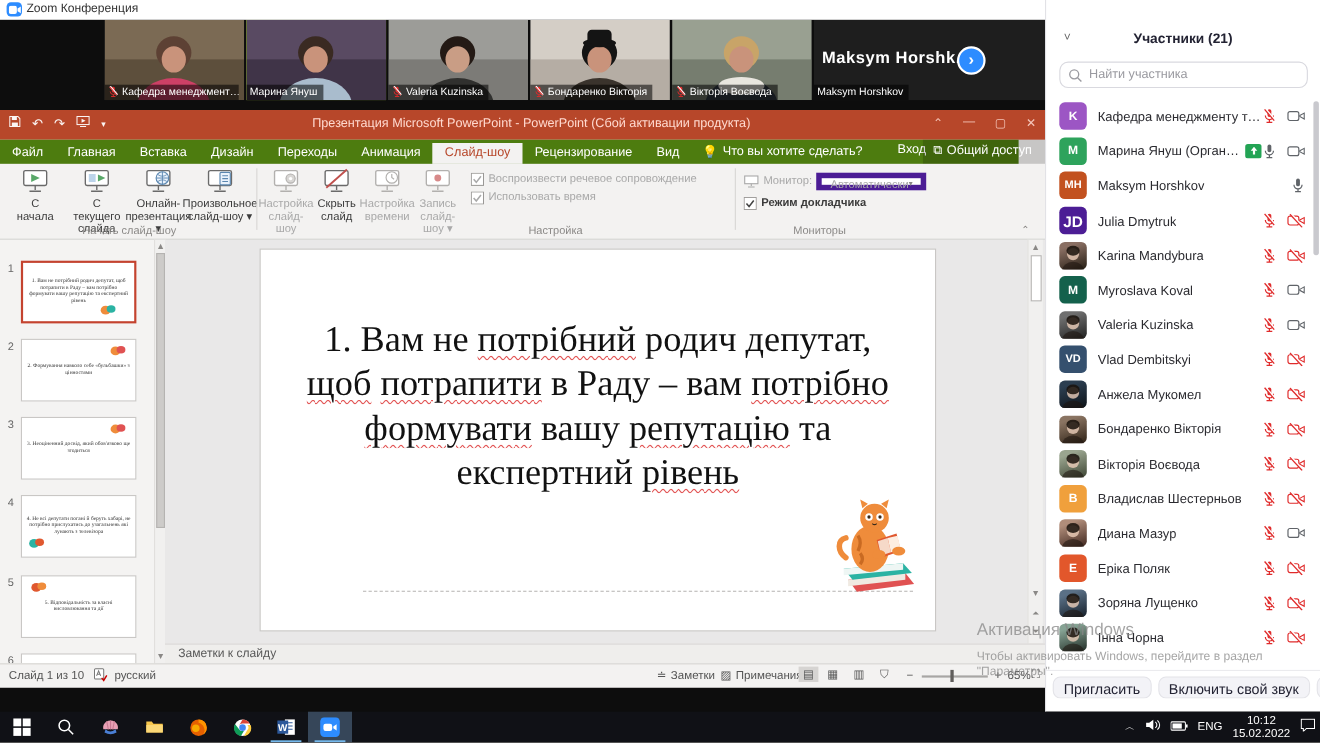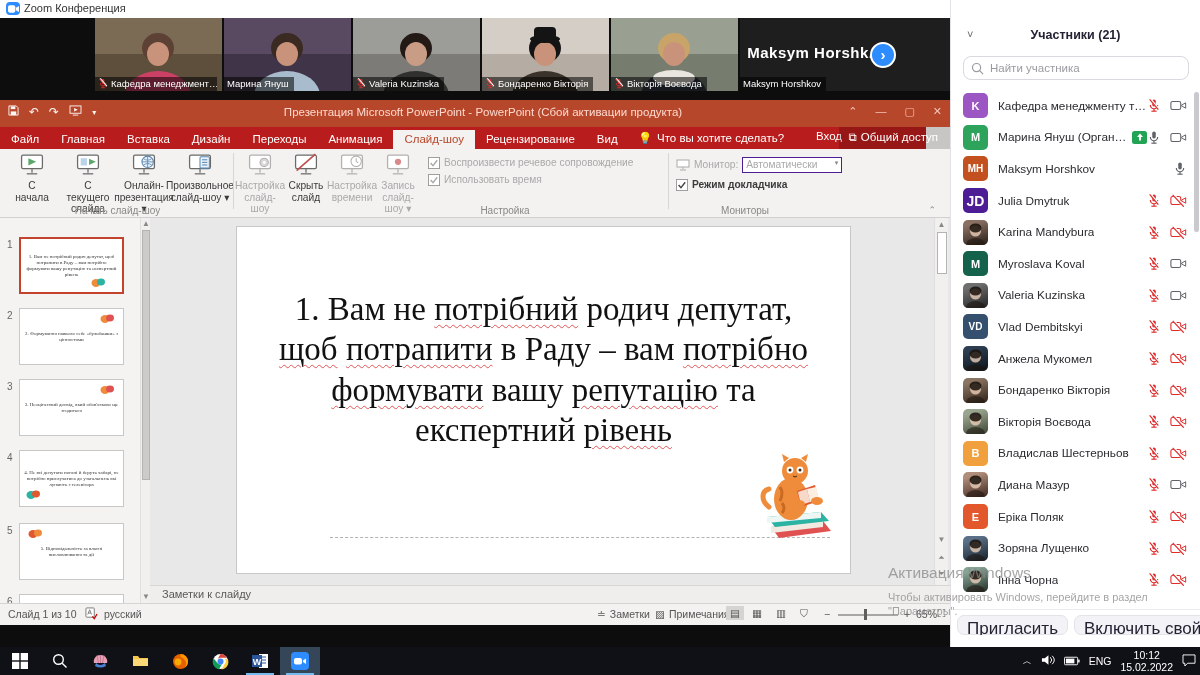--- a/index.html
+++ b/index.html
@@ -23,33 +23,33 @@
   .vlabel { position:absolute; left:0; bottom:0; max-width:96%; background:rgba(0,0,0,.55); color:#fff; font-size:9.5px; padding:1px 5px 2px 3px; white-space:nowrap; overflow:hidden; display:flex; align-items:center; gap:2px; }
   .vtile-last { flex:1 1 auto; background:#1e1e1e; }
   .vbig { position:absolute; left:0; top:26px; width:150px; text-align:center; color:#fff; font-weight:bold; font-size:15px; letter-spacing:.5px; }
 
   
   #ppt { left:0; top:100px; width:950px; height:525px; background:#F3F2F1; z-index:4; font-size:11px; color:#444; }
   #ppt-titlebar { position:absolute; left:0; top:0; width:950px; height:27px; background:#B7472A; color:#fff; }
   #qat { position:absolute; left:8px; top:5px; display:flex; gap:10px; align-items:center; color:#fff; font-size:12px; opacity:.95; }
   #ppt-title { position:absolute; left:16px; right:0; top:6px; text-align:center; font-size:11.5px; color:#ffd9cf; }
   #ppt-winbtns { position:absolute; right:8px; top:5px; display:flex; gap:18px; color:#f4c4b8; font-size:11px; }
-  #ppt-tabs { position:absolute; left:0; top:27px; width:926px; height:22px; background:#b91c1c; display:flex; align-items:flex-end; }
+  #ppt-tabs { position:absolute; left:0; top:27px; width:926px; height:22px; background:#4d7c0f; display:flex; align-items:flex-end; }
   .ptab { padding:3px 11px 4px; color:#fff; font-size:11.5px; cursor:default; }
   .ptab.active { background:#F3F2F1; color:#B7472A; }
   #tellme { display:flex; align-items:center; gap:4px; color:#fff; font-size:11.5px; padding:3px 10px 4px; }
   #ppt-account { position:absolute; right:108px; top:30px; color:#fff; font-size:11.5px; }
   #ppt-share { position:absolute; right:0; top:27px; height:22px; background:rgba(0,0,0,.18); color:#fff; font-size:11.5px; padding:4px 12px 0 10px; }
   #ribbon { position:absolute; left:0; top:49px; width:950px; height:69px; background:#F3F2F1; border-bottom:1px solid #d2d0ce; }
   .rib-btn { display:flex; flex-direction:column; align-items:center; text-align:center; font-size:10.2px; line-height:1.15; padding:3px 3px; gap:2px; }
   .rib-btn .lbl { white-space:pre-line; }
   .rib-sep { position:absolute; top:4px; width:1px; height:56px; background:#d8d6d4; }
   .grp-label { position:absolute; bottom:1px; font-size:10px; color:#8a8886; text-align:center; }
   .cbrow { display:flex; align-items:center; gap:4px; height:15px; font-size:10.2px; white-space:nowrap; }
-  #monitor-dd { display:inline-flex; width:100px; height:16px; background:#fff; border:1px solid #4c1d95; color:#a9a9a9; font-size:10.2px; padding:1px 3px; justify-content:space-between; }
+  #monitor-dd { display:inline-flex; width:100px; height:16px; background:#fff; border:5px solid #4c1d95; color:#a9a9a9; font-size:10.2px; padding:1px 3px; justify-content:center; }
 
   
   #thumb-pane { position:absolute; left:0; top:118px; width:150px; height:385px; background:#F4F3F2; overflow:hidden; }
   .thumb-num { position:absolute; left:7px; font-size:10px; color:#666; }
   .thumb-box { position:absolute; left:19px; width:105px; height:57px; background:#fff; border:1px solid #c9c7c5; overflow:hidden; }
   .thumb-box.sel { border:2px solid #C4432F; }
   .thumb-text { position:absolute; left:4px; right:4px; top:50%; transform:translateY(-50%); font-family:"Liberation Serif","DejaVu Serif",serif; font-size:5px; line-height:1.25; text-align:center; color:#333; }
   #slide-area { position:absolute; left:150px; top:118px; width:800px; height:367px; background:#E9E8E8; }
   #slide { position:absolute; left:87px; top:9px; width:613px; height:346px; background:#fff; box-shadow:0 0 0 1px #c9c7c5; }
   #slide-title { position:absolute; left:28px; right:28px; top:62px; text-align:center; font-family:"Liberation Serif","DejaVu Serif",serif; font-size:33px; line-height:1.22; color:#111; }
@@ -74,21 +74,21 @@
   #search-input { position:absolute; left:26px; top:1px; width:190px; height:20px; border:none; outline:none; font-size:11.5px; color:#333; font-family:inherit; }
   #search-input::placeholder { color:#9a9aa0; }
   #plist { position:absolute; left:0; top:90px; width:244px; height:506px; overflow:hidden; }
   .prow { position:relative; height:31.6px; display:flex; align-items:center; padding:0 8px 0 12px; }
   .pavatar { width:25px; height:25px; border-radius:5px; flex:0 0 auto; color:#fff; font-size:11px; font-weight:bold; display:flex; align-items:center; justify-content:center; }
   .pname { margin-left:10px; font-size:11.8px; color:#2b2b30; white-space:nowrap; overflow:hidden; flex:1 1 auto; display:flex; align-items:center; gap:5px; }
   .picons { display:flex; gap:9px; align-items:center; flex:0 0 auto; }
   .pbadge { width:15px; height:13px; background:#23A455; border-radius:2.5px; display:inline-flex; align-items:center; justify-content:center; flex:0 0 auto;}
   #panel-scroll { position:absolute; right:1px; top:92px; width:5px; height:140px; background:#c9c9ce; border-radius:3px; }
   #panel-footer { position:absolute; left:0; bottom:12px; width:250px; height:26px; border-top:1px solid #ebebee; padding:5px 0 0 6px; display:flex; gap:6px; overflow:hidden; }
-  .pf-btn { background:#f3f3f7; border:1px solid #e3e3e8; border-radius:7px; font-size:17px; color:#232333; padding:3px 9px; white-space:nowrap; }
+  .pf-btn { background:#f3f3f7; border:1px solid #e3e3e8; border-radius:7px; font-size:13px; color:#232333; padding:3px 9px; white-space:nowrap; }
 
   
   #watermark { left:888px; top:564px; z-index:60; color:rgba(135,135,135,.75); pointer-events:none; }
   #watermark .w1 { font-size:15.5px; }
   #watermark .w2 { font-size:11px; margin-top:9px; }
   #watermark .w3 { font-size:11px; margin-top:2px; }
 
   
   #taskbar { left:0; top:647px; width:1200px; height:28px; background:#101116; z-index:20; display:flex; align-items:center; }
   .tb-icon { width:40px; height:28px; display:flex; align-items:center; justify-content:center; position:relative; }

